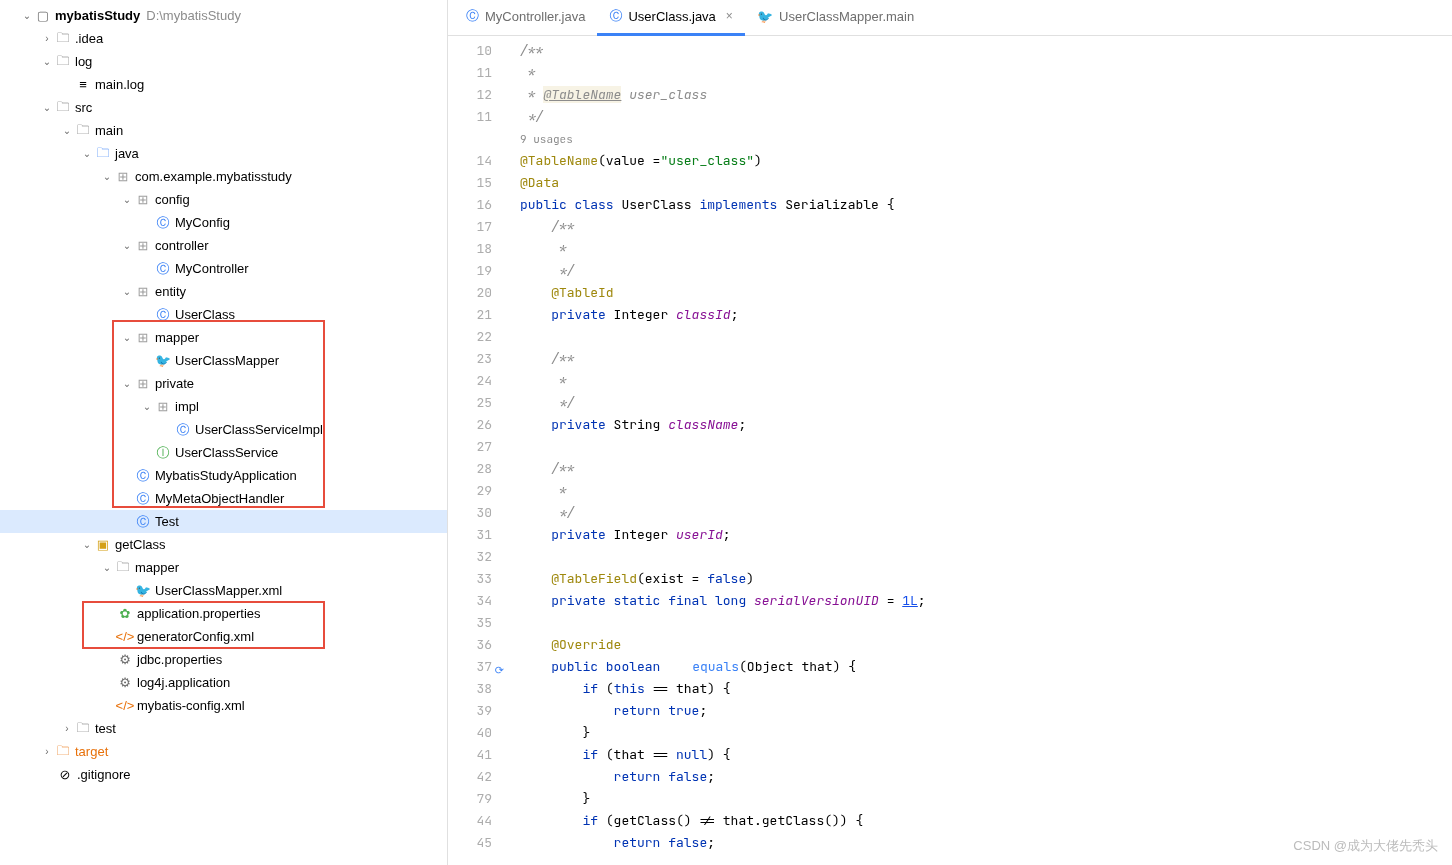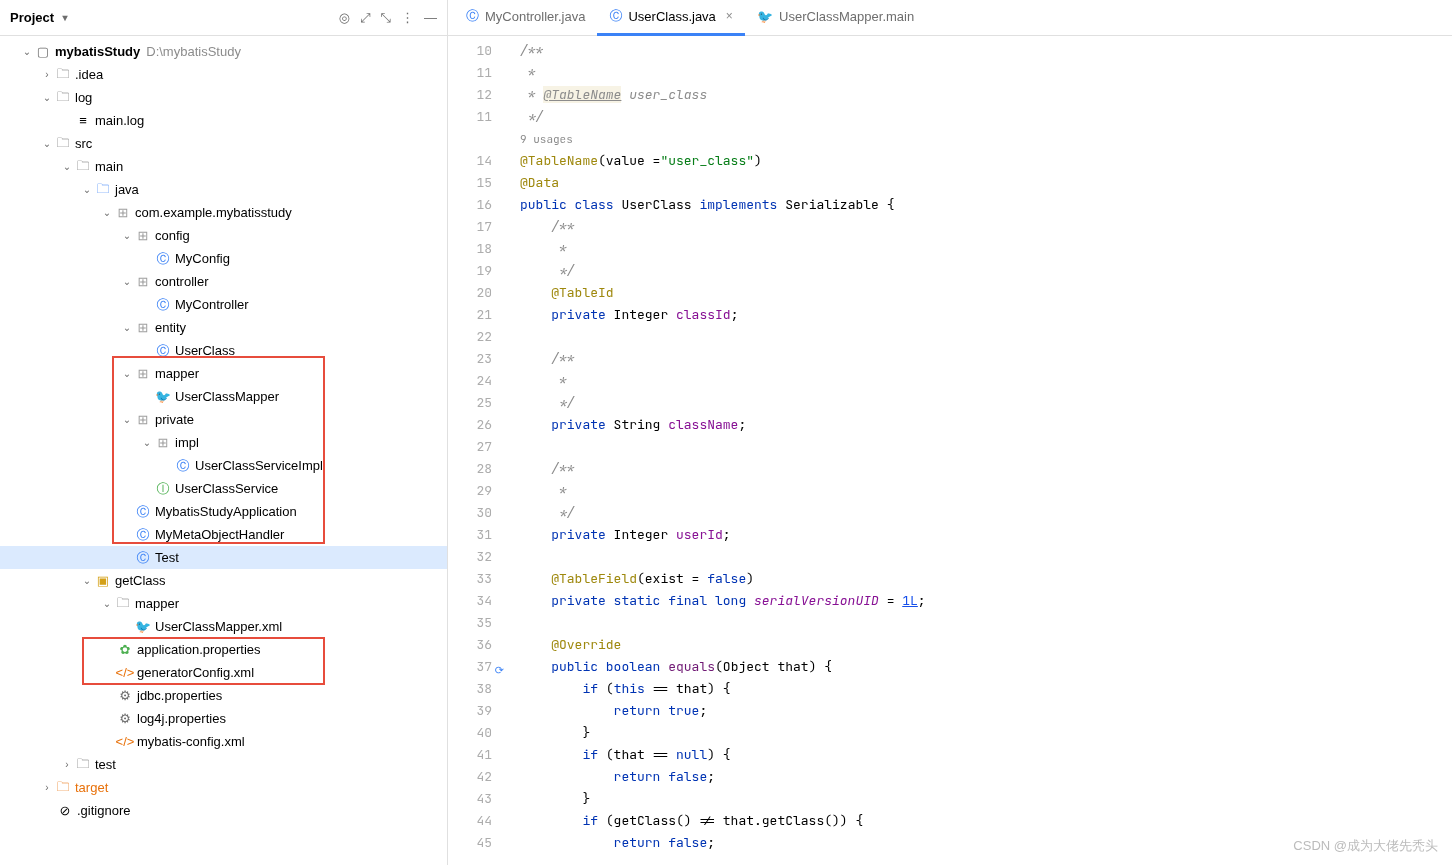--- a/index.html
+++ b/index.html
@@ -27,52 +27,39 @@
 .gutter { width: 58px; text-align: right; color: #adadad; padding-right: 14px; user-select: none; line-height: 22px; padding-top: 4px; }
 .gutter div { height: 22px; position: relative; }
 .gut-icon { position: absolute; right: -12px; top: 3px; font-size: 11px;}
 .code { flex: 1; padding-left: 14px; line-height: 22px; padding-top: 4px; white-space: pre; }
 .code-line { height: 22px; }
 .c-comment { color: #8c8c8c; font-style: italic; }
 .c-doctag { color: #8c8c8c; font-style: italic; text-decoration: underline; background: #f7f3e5;}
 .c-ann { color: #9e880d; }
 .c-kw { color: #0033b3; }
 .c-cls { color: #000; }
-.c-field { color: #871094; }
+.c-field { color: #871094; font-style: italic; }
 .c-str { color: #067d17; }
 .c-num { color: #1750eb; text-decoration: underline; }
-.c-builtin { color: #701a75; }
+.c-builtin { color: #3b82f6; margin-left: 24px; }
 .usages { color: #8c8c8c; font-size: 11px; font-style: normal;}
 .folder-icon { color: #6e6e6e; }
 .pkg-icon { color: #9e9e9e; }
 .java-icon { color: #3b82f6; }
 .int-icon { color: #4caf50; }
 .spring-icon { color: #4caf50; }
 .xml-icon { color: #e8710a; }
 .prop-icon { color: #6e6e6e; }
 .bird-icon { color: #d32f2f;}
 .watermark { position: fixed; bottom: 10px; right: 14px; color: rgba(120,120,120,0.5); font-size: 13px; z-index: 100;}
 </style>
 </head>
 <body>
 
 <div class="sidebar">
-  <div class="sidebar-header">
-    <div class="sidebar-header-left">
-      <span>Project</span>
-      <span class="arrow">▾</span>
-    </div>
-    <div class="sidebar-header-right">
-      <span>◎</span>
-      <span>⤢</span>
-      <span>⤡</span>
-      <span>⋮</span>
-      <span>—</span>
-    </div>
-  </div>
   <div class="tree" style="position:relative;">
     <div class="box1"></div>
     <div class="box2"></div>
 
     <div class="tree-row" style="padding-left:20px">
         <span class="arrow">⌄</span>
         <span class="icon folder-icon">▢</span>
         <b class="label">mybatisStudy</b>
         <span class="hint">D:\mybatisStudy</span>
       </div>
@@ -197,21 +184,21 @@
     <div class="tree-row" style="padding-left:116px">
         <span class="icon xml-icon">&lt;/&gt;</span>
         <span class="label">generatorConfig.xml</span>
       </div>
     <div class="tree-row" style="padding-left:116px">
         <span class="icon prop-icon">⚙</span>
         <span class="label">jdbc.properties</span>
       </div>
     <div class="tree-row" style="padding-left:116px">
         <span class="icon prop-icon">⚙</span>
-        <span class="label">log4j.properties</span>
+        <span class="label">log4j.application</span>
       </div>
     <div class="tree-row" style="padding-left:116px">
         <span class="icon xml-icon">&lt;/&gt;</span>
         <span class="label">mybatis-config.xml</span>
       </div>
     <div class="tree-row" style="padding-left:60px">
         <span class="arrow">›</span>
         <span class="icon folder-icon">🗀</span>
         <span class="label">test</span>
       </div>
@@ -272,21 +259,21 @@
         <div>33</div>
         <div>34</div>
         <div>35</div>
         <div>36</div>
         <div>37<span class="gut-icon" style="color:#3b82f6">⟳</span></div>
         <div>38</div>
         <div>39</div>
         <div>40</div>
         <div>41</div>
         <div>42</div>
-        <div>43</div>
+        <div>79</div>
         <div>44</div>
         <div>45</div>
       </div>
     <div class="code" id="code"><div class="code-line"><span class="c-comment" style="">/**</span></div><div class="code-line"><span class="c-comment" style=""> *</span></div><div class="code-line"><span class="c-comment" style=""> * </span><span class="c-doctag" style="">@TableName</span><span class="c-comment" style=""> user_class</span></div><div class="code-line"><span class="c-comment" style=""> */</span></div><div class="code-line usages">9 usages</div><div class="code-line"><span class="c-ann" style="">@TableName</span><span class="" style="">(value =</span><span class="c-str" style="">"user_class"</span><span class="" style="">)</span></div><div class="code-line"><span class="c-ann" style="">@Data</span></div><div class="code-line"><span class="c-kw" style="">public class </span><span class="c-cls" style="">UserClass </span><span class="c-kw" style="">implements </span><span class="c-cls" style="">Serializable {</span></div><div class="code-line"><span class="" style="">    </span><span class="c-comment" style="">/**</span></div><div class="code-line"><span class="" style="">     </span><span class="c-comment" style="">*</span></div><div class="code-line"><span class="" style="">     </span><span class="c-comment" style="">*/</span></div><div class="code-line"><span class="" style="">    </span><span class="c-ann" style="">@TableId</span></div><div class="code-line"><span class="" style="">    </span><span class="c-kw" style="">private </span><span class="c-cls" style="">Integer </span><span class="c-field" style="">classId</span><span class="" style="">;</span></div><div class="code-line"><span class="" style=""></span></div><div class="code-line"><span class="" style="">    </span><span class="c-comment" style="">/**</span></div><div class="code-line"><span class="" style="">     </span><span class="c-comment" style="">*</span></div><div class="code-line"><span class="" style="">     </span><span class="c-comment" style="">*/</span></div><div class="code-line"><span class="" style="">    </span><span class="c-kw" style="">private </span><span class="c-cls" style="">String </span><span class="c-field" style="">className</span><span class="" style="">;</span></div><div class="code-line"><span class="" style=""></span></div><div class="code-line"><span class="" style="">    </span><span class="c-comment" style="">/**</span></div><div class="code-line"><span class="" style="">     </span><span class="c-comment" style="">*</span></div><div class="code-line"><span class="" style="">     </span><span class="c-comment" style="">*/</span></div><div class="code-line"><span class="" style="">    </span><span class="c-kw" style="">private </span><span class="c-cls" style="">Integer </span><span class="c-field" style="">userId</span><span class="" style="">;</span></div><div class="code-line"><span class="" style=""></span></div><div class="code-line"><span class="" style="">    </span><span class="c-ann" style="">@TableField</span><span class="" style="">(exist = </span><span class="c-kw" style="">false</span><span class="" style="">)</span></div><div class="code-line"><span class="" style="">    </span><span class="c-kw" style="">private static final long </span><span class="c-field" style="font-style:italic">serialVersionUID</span><span class="" style=""> = </span><span class="c-num" style="">1L</span><span class="" style="">;</span></div><div class="code-line"><span class="" style=""></span></div><div class="code-line"><span class="" style="">    </span><span class="c-ann" style="">@Override</span></div><div class="code-line"><span class="" style="">    </span><span class="c-kw" style="">public boolean </span><span class="c-builtin" style="">equals</span><span class="" style="">(Object that) {</span></div><div class="code-line"><span class="" style="">        </span><span class="c-kw" style="">if </span><span class="" style="">(</span><span class="c-kw" style="">this </span><span class="" style="">== that) {</span></div><div class="code-line"><span class="" style="">            </span><span class="c-kw" style="">return true</span><span class="" style="">;</span></div><div class="code-line"><span class="" style="">        }</span></div><div class="code-line"><span class="" style="">        </span><span class="c-kw" style="">if </span><span class="" style="">(that == </span><span class="c-kw" style="">null</span><span class="" style="">) {</span></div><div class="code-line"><span class="" style="">            </span><span class="c-kw" style="">return false</span><span class="" style="">;</span></div><div class="code-line"><span class="" style="">        }</span></div><div class="code-line"><span class="" style="">        </span><span class="c-kw" style="">if </span><span class="" style="">(getClass() != that.getClass()) {</span></div><div class="code-line"><span class="" style="">            </span><span class="c-kw" style="">return false</span><span class="" style="">;</span></div></div>
   </div>
 </div>
 
 <div class="watermark">CSDN @成为大佬先秃头</div>
 
 </body></html>

